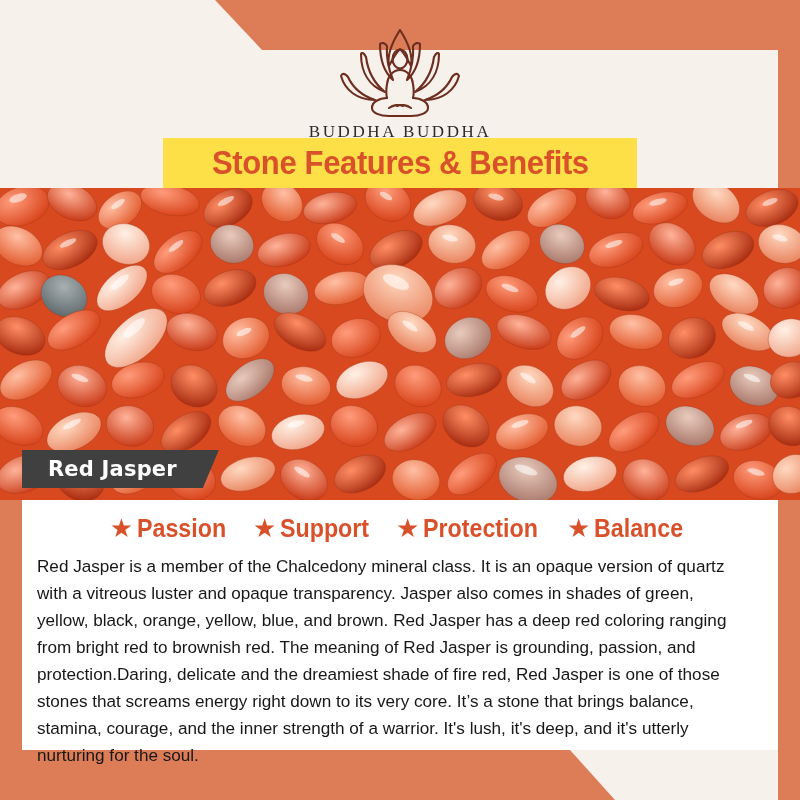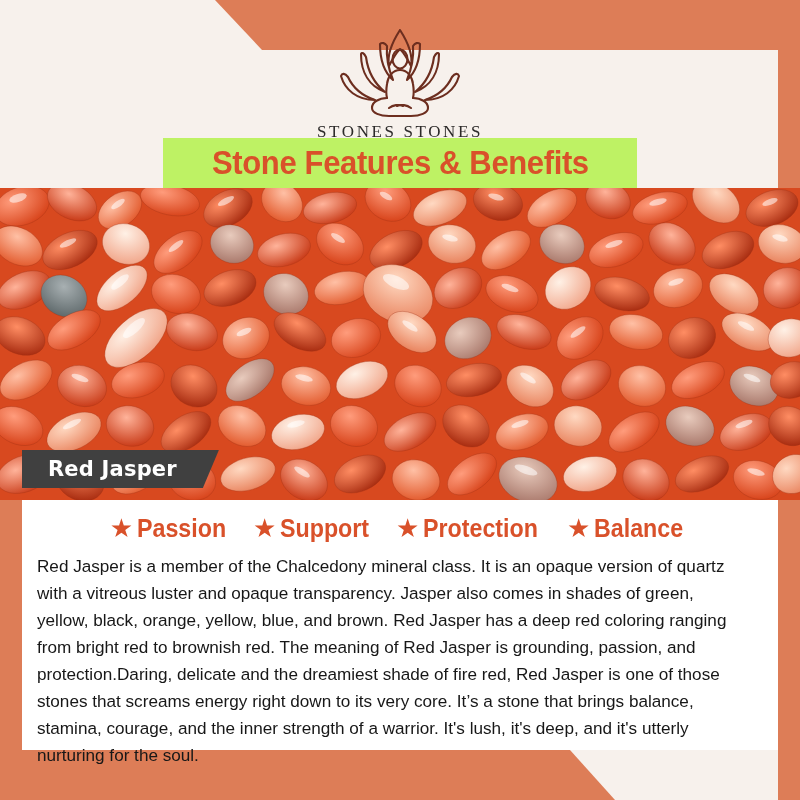--- a/index.html
+++ b/index.html
@@ -97,21 +97,21 @@
     text-align: center;
   }
 
   
   .title-banner {
     position: absolute;
     top: 138px;
     left: 163px;
     width: 474px;
     height: 50px;
-    background: #bef264;
+    background: #fde047;
     display: flex;
     align-items: center;
     justify-content: center;
   }
   .title-text {
     font-family: "Liberation Sans Narrow", "Liberation Sans", sans-serif;
     font-size: 33px;
     font-weight: bold;
     letter-spacing: -0.4px;
     color: #d9512a;
@@ -236,21 +236,21 @@
 
         <path d="M77 46 C70 46 65 52 64 60 C63 66 63 70 64 74"></path>
         <path d="M77 46 C84 46 89 52 90 60 C91 66 91 70 90 74"></path>
 
         <path d="M64 74 C56 74 49 78 49 84 C49 89 57 92 66 92 L88 92 C97 92 105 89 105 84 C105 78 98 74 90 74"></path>
 
         <path d="M66 84 C70 81 76 80 80 82"></path>
         <path d="M88 84 C84 81 78 80 74 82"></path>
       </g>
     </svg>
-    <div class="logo-word">STONES STONES</div>
+    <div class="logo-word">BUDDHA BUDDHA</div>
   </div>
 
   <div class="title-banner">
     <div class="title-text">Stone Features &amp; Benefits</div>
   </div>
 
   <div class="hero">
     <svg width="800" height="312" viewBox="0 0 800 312">
       <defs>
         <radialGradient id="g1" cx="35%" cy="30%" r="75%">

